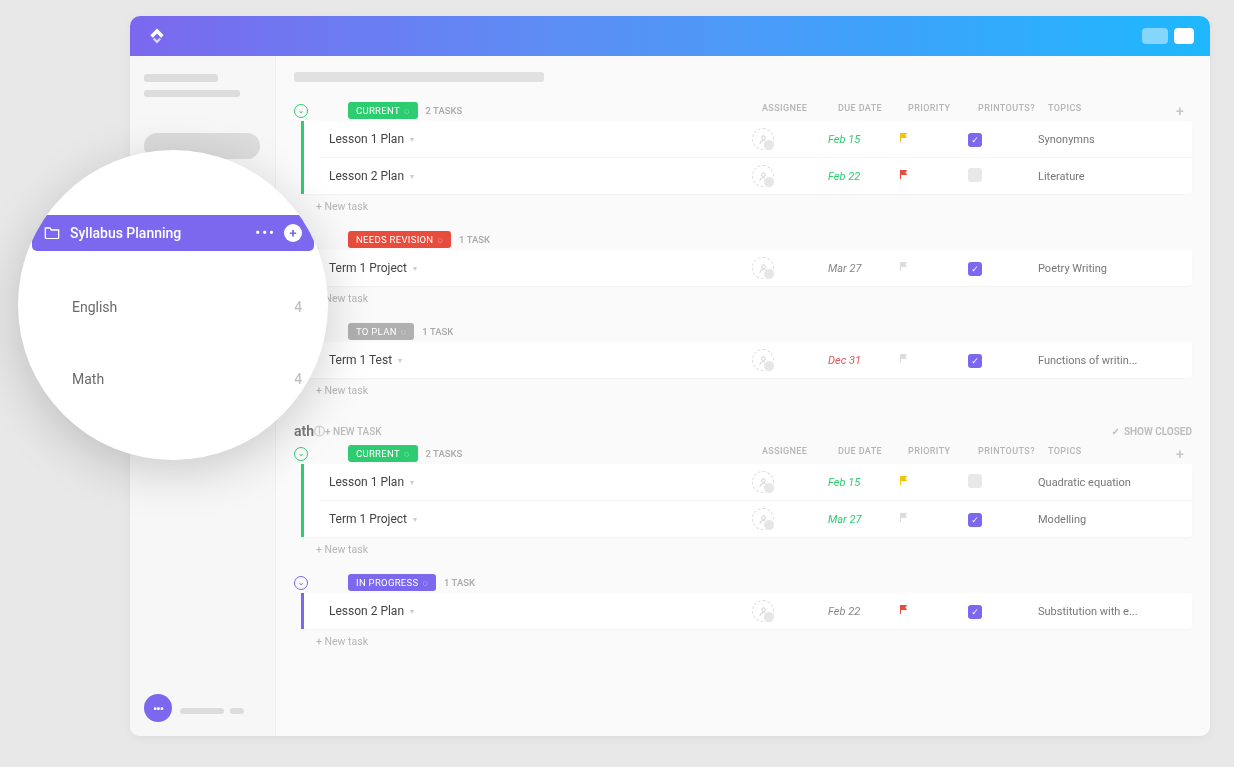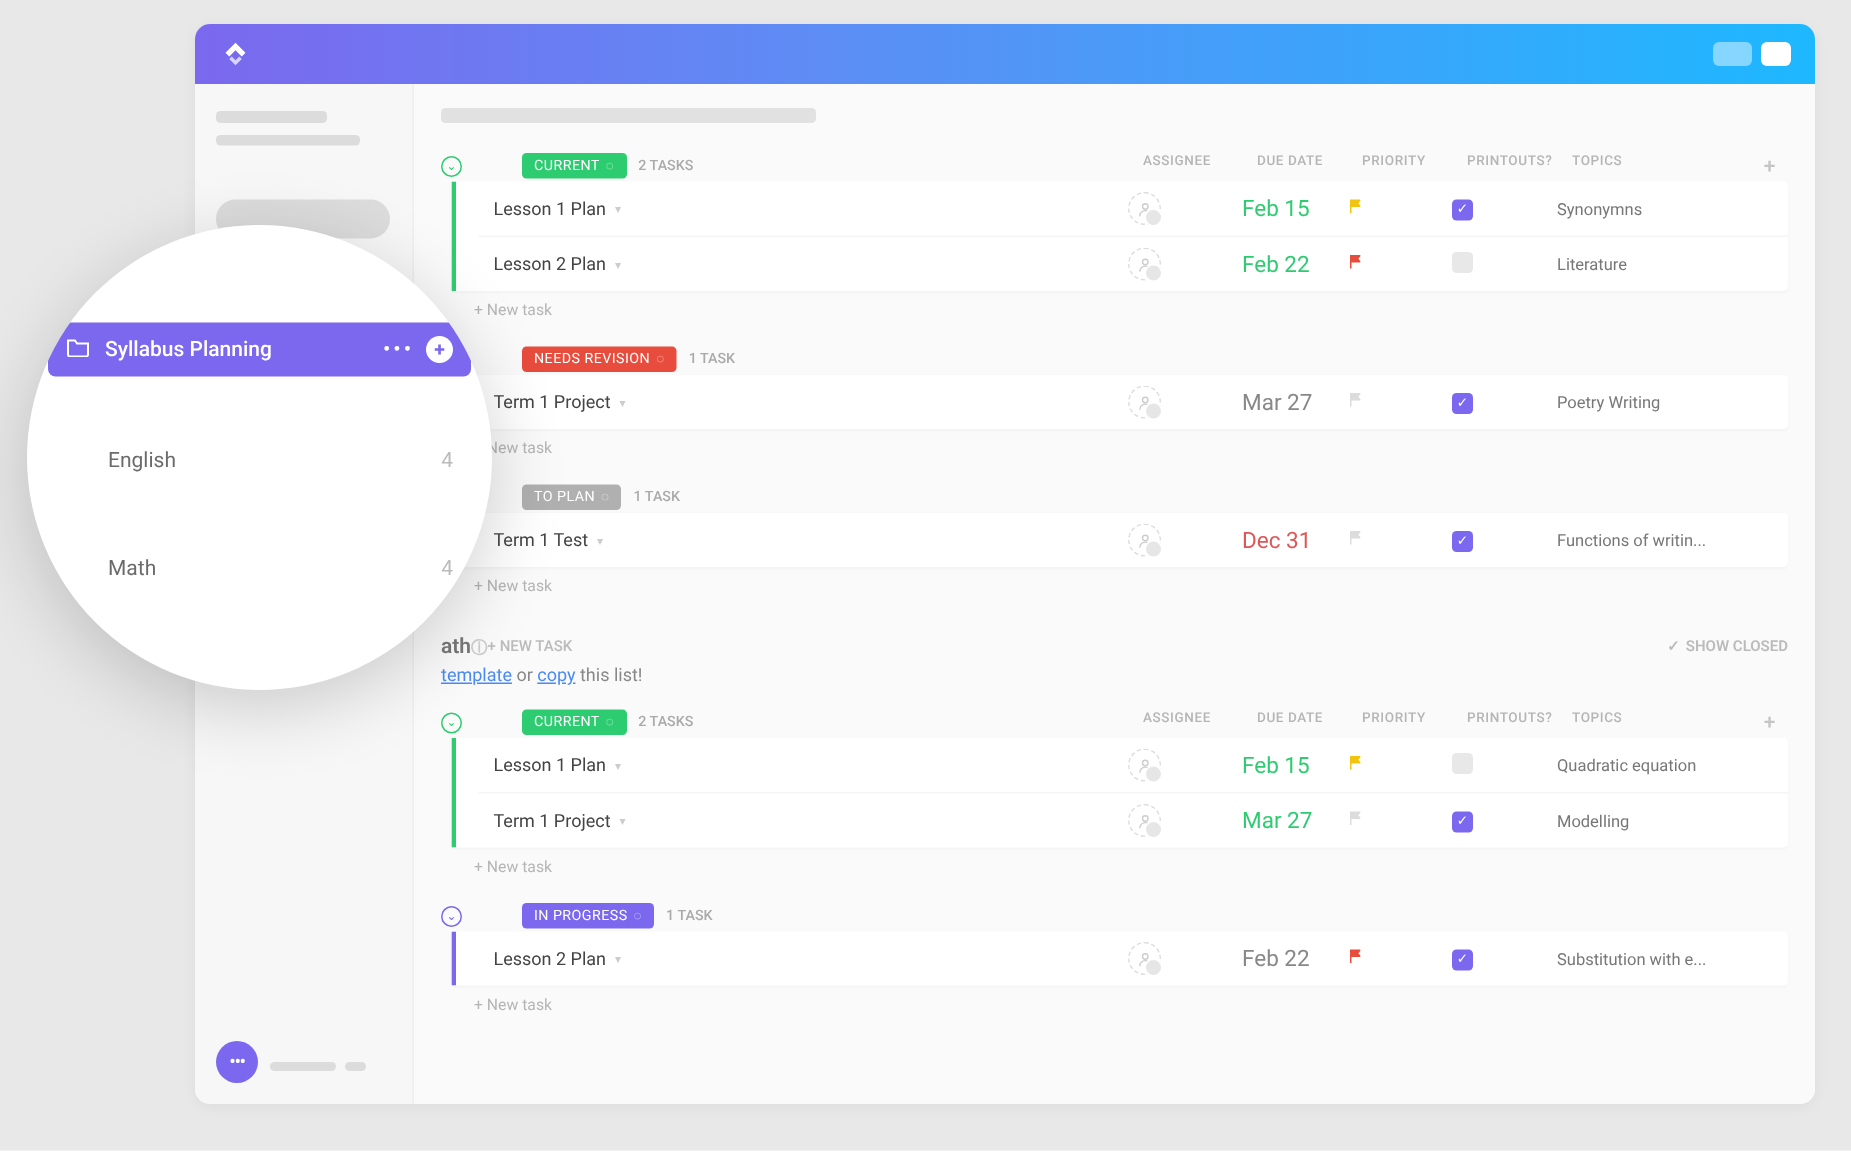--- a/index.html
+++ b/index.html
@@ -119,21 +119,21 @@
 .task-name .caret { color: #ccc; font-size: 8px; }
 .assignee-icon {
   width: 22px; height: 22px; border: 1.3px dashed #ddd; border-radius: 50%;
   position: relative; display: inline-flex; align-items: center; justify-content: center;
 }
 .assignee-icon::after {
   content: ""; position: absolute; bottom: -2px; right: -2px; width: 10px; height: 10px;
   background: #e6e6e6; border-radius: 50%; border: 1.5px solid #fff;
 }
 .assignee-svg { width: 11px; height: 11px; }
-.due-date { font-size: 15px; }
+.due-date { font-size: 11px; font-style: italic; }
 .checkbox {
   width: 14px; height: 14px; border-radius: 3px; display: inline-flex;
   align-items: center; justify-content: center; font-size: 9px; color: #fff;
 }
 .checkbox.checked { background: #7b68ee; }
 .checkbox.unchecked { background: #e8e8e8; }
 .topic { font-size: 11px; color: #777; }
 .new-task {
   padding: 6px 12px; font-size: 10.5px; color: #b5b5b5; margin-left: 10px;
 }
@@ -335,23 +335,20 @@
   </div>
     </div>
     <div class="new-task">+ New task</div>
   </div>
         <div>
           <div class="list-section-head">
         <span>ath</span>
         <span class="info">ⓘ</span>
         <span class="newtask-btn">+ NEW TASK</span>
         <span class="show-closed"><span>✓</span> SHOW CLOSED</span>
-      </div>
-      <div class="hint-line">
-        <a>template</a> or <a>copy</a> this list!
       </div>
         </div>
         <div class="group">
     <div class="group-head">
       <span class="collapse-caret" style="border-color:#2ecc71;color:#2ecc71">⌄</span>
       <span class="status-badge" style="background:#2ecc71">
         <span>CURRENT</span>
         <span class="tiny-icon">◌</span>
       </span>
       <span class="task-count">2 TASKS</span>

